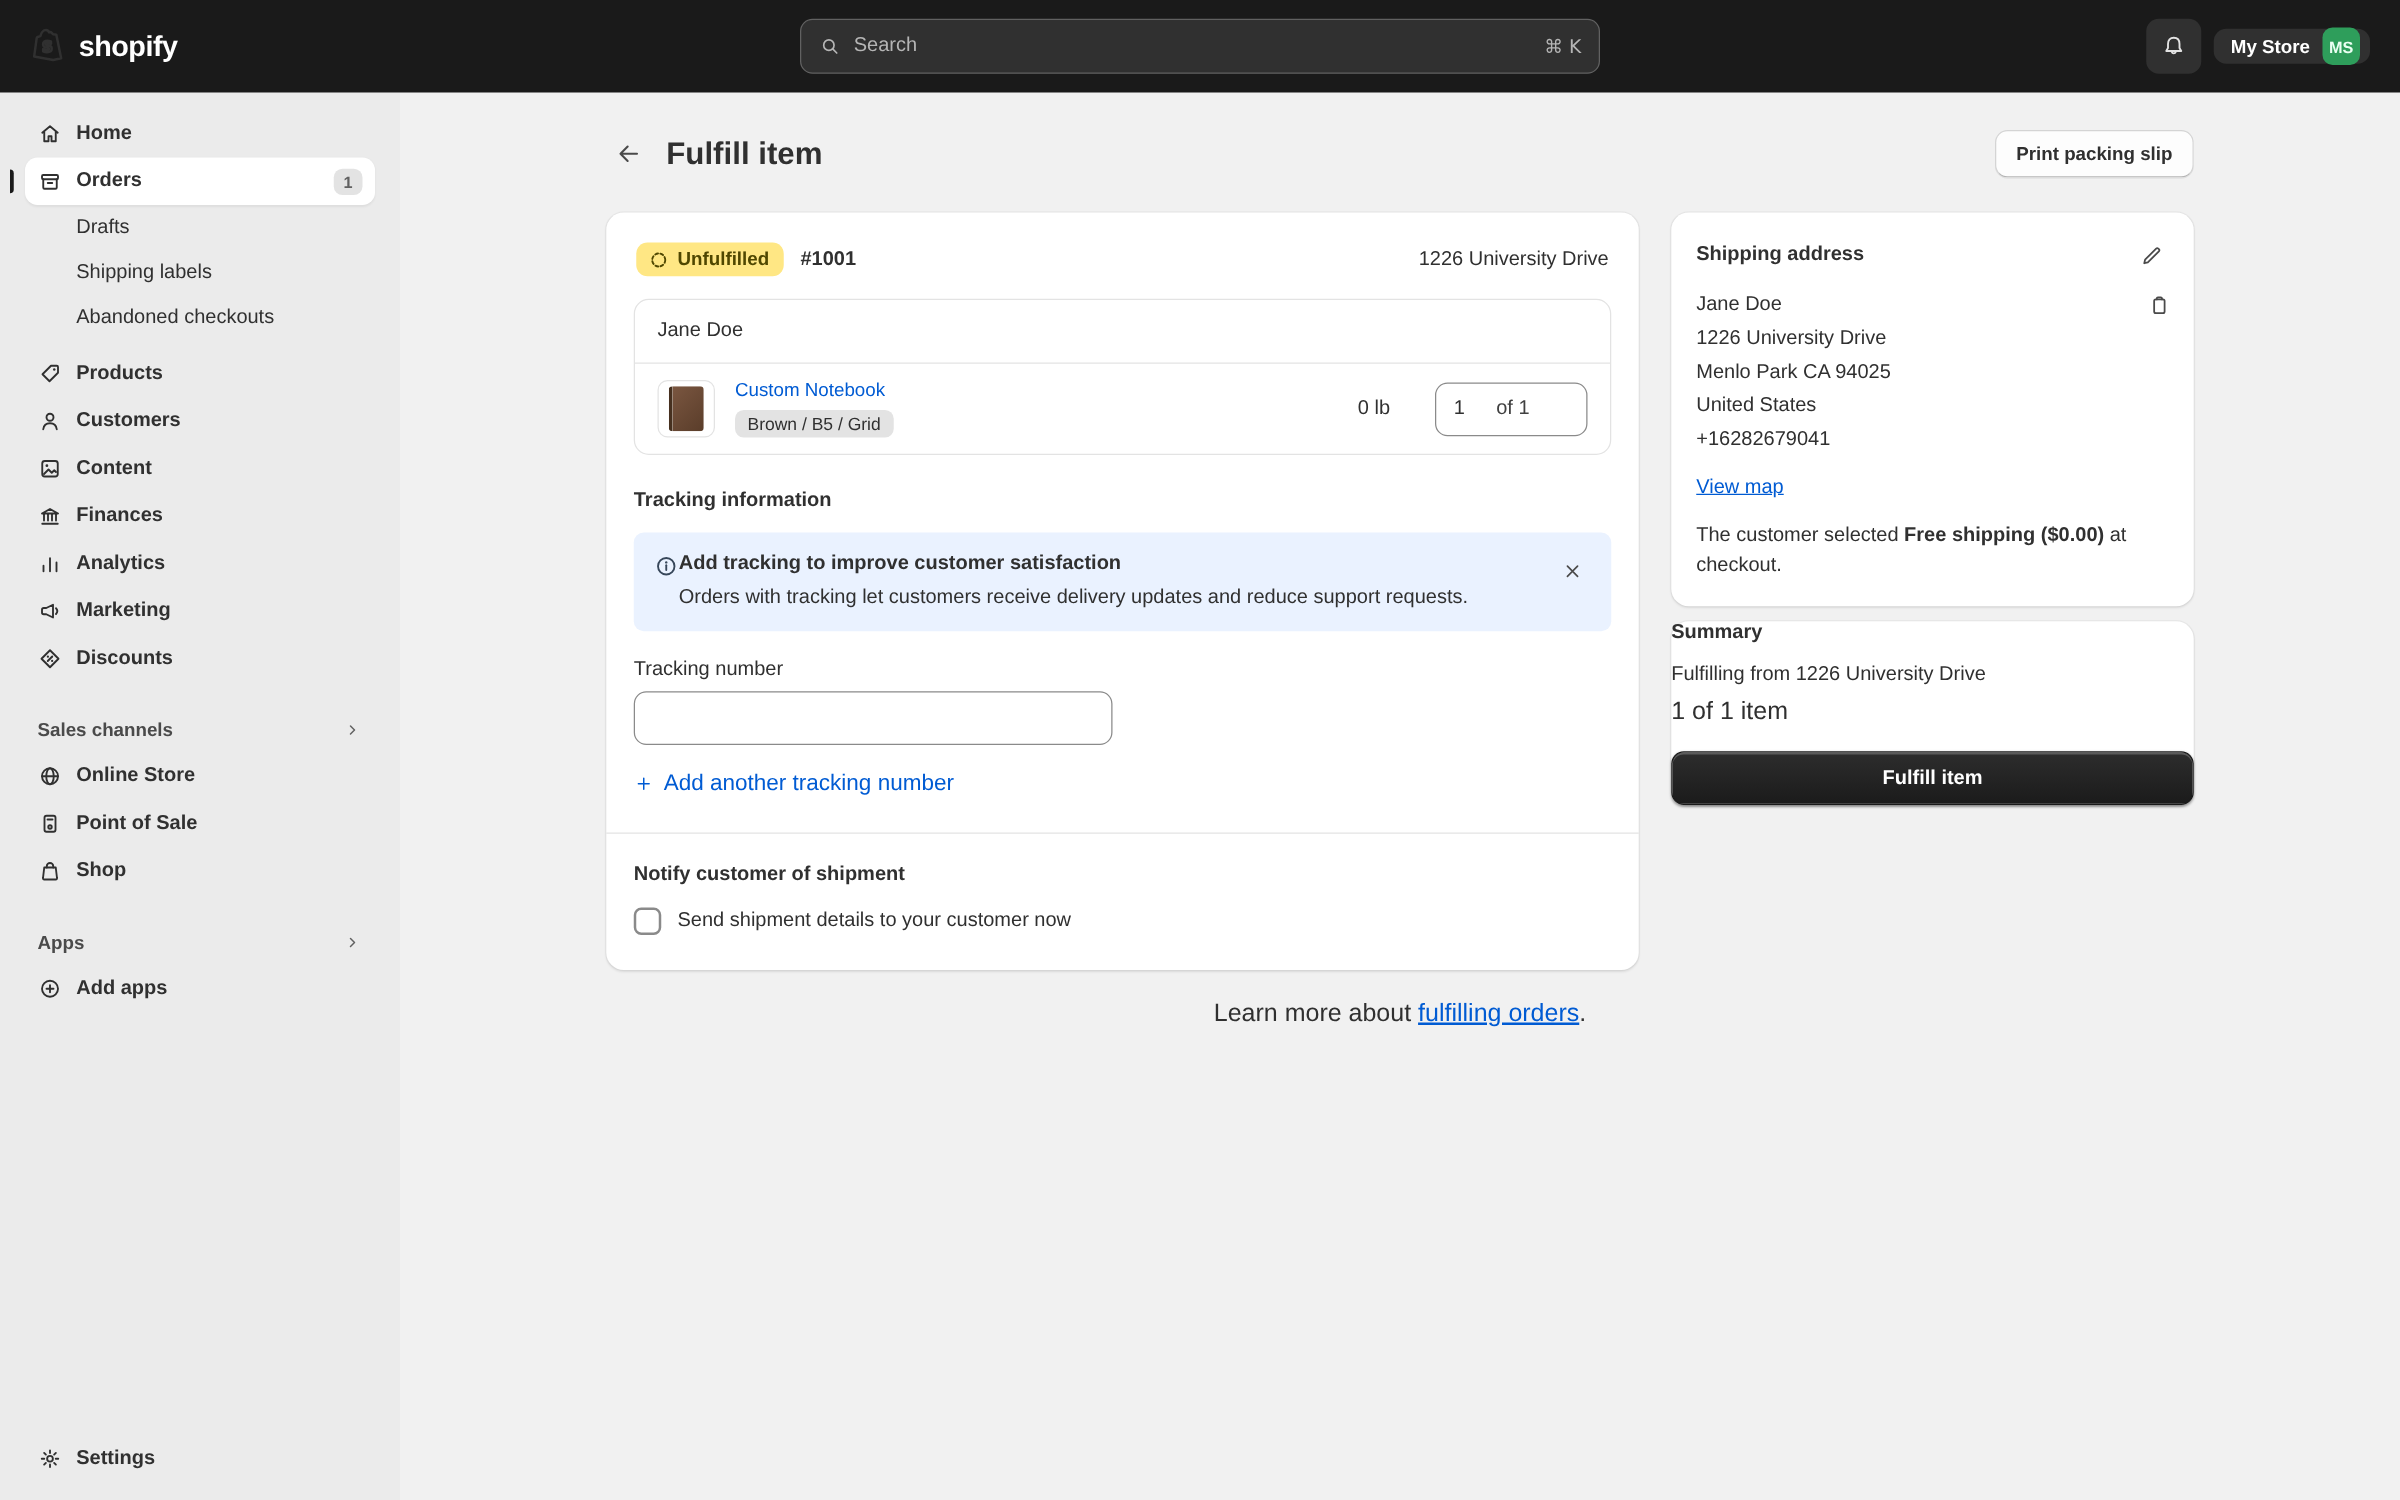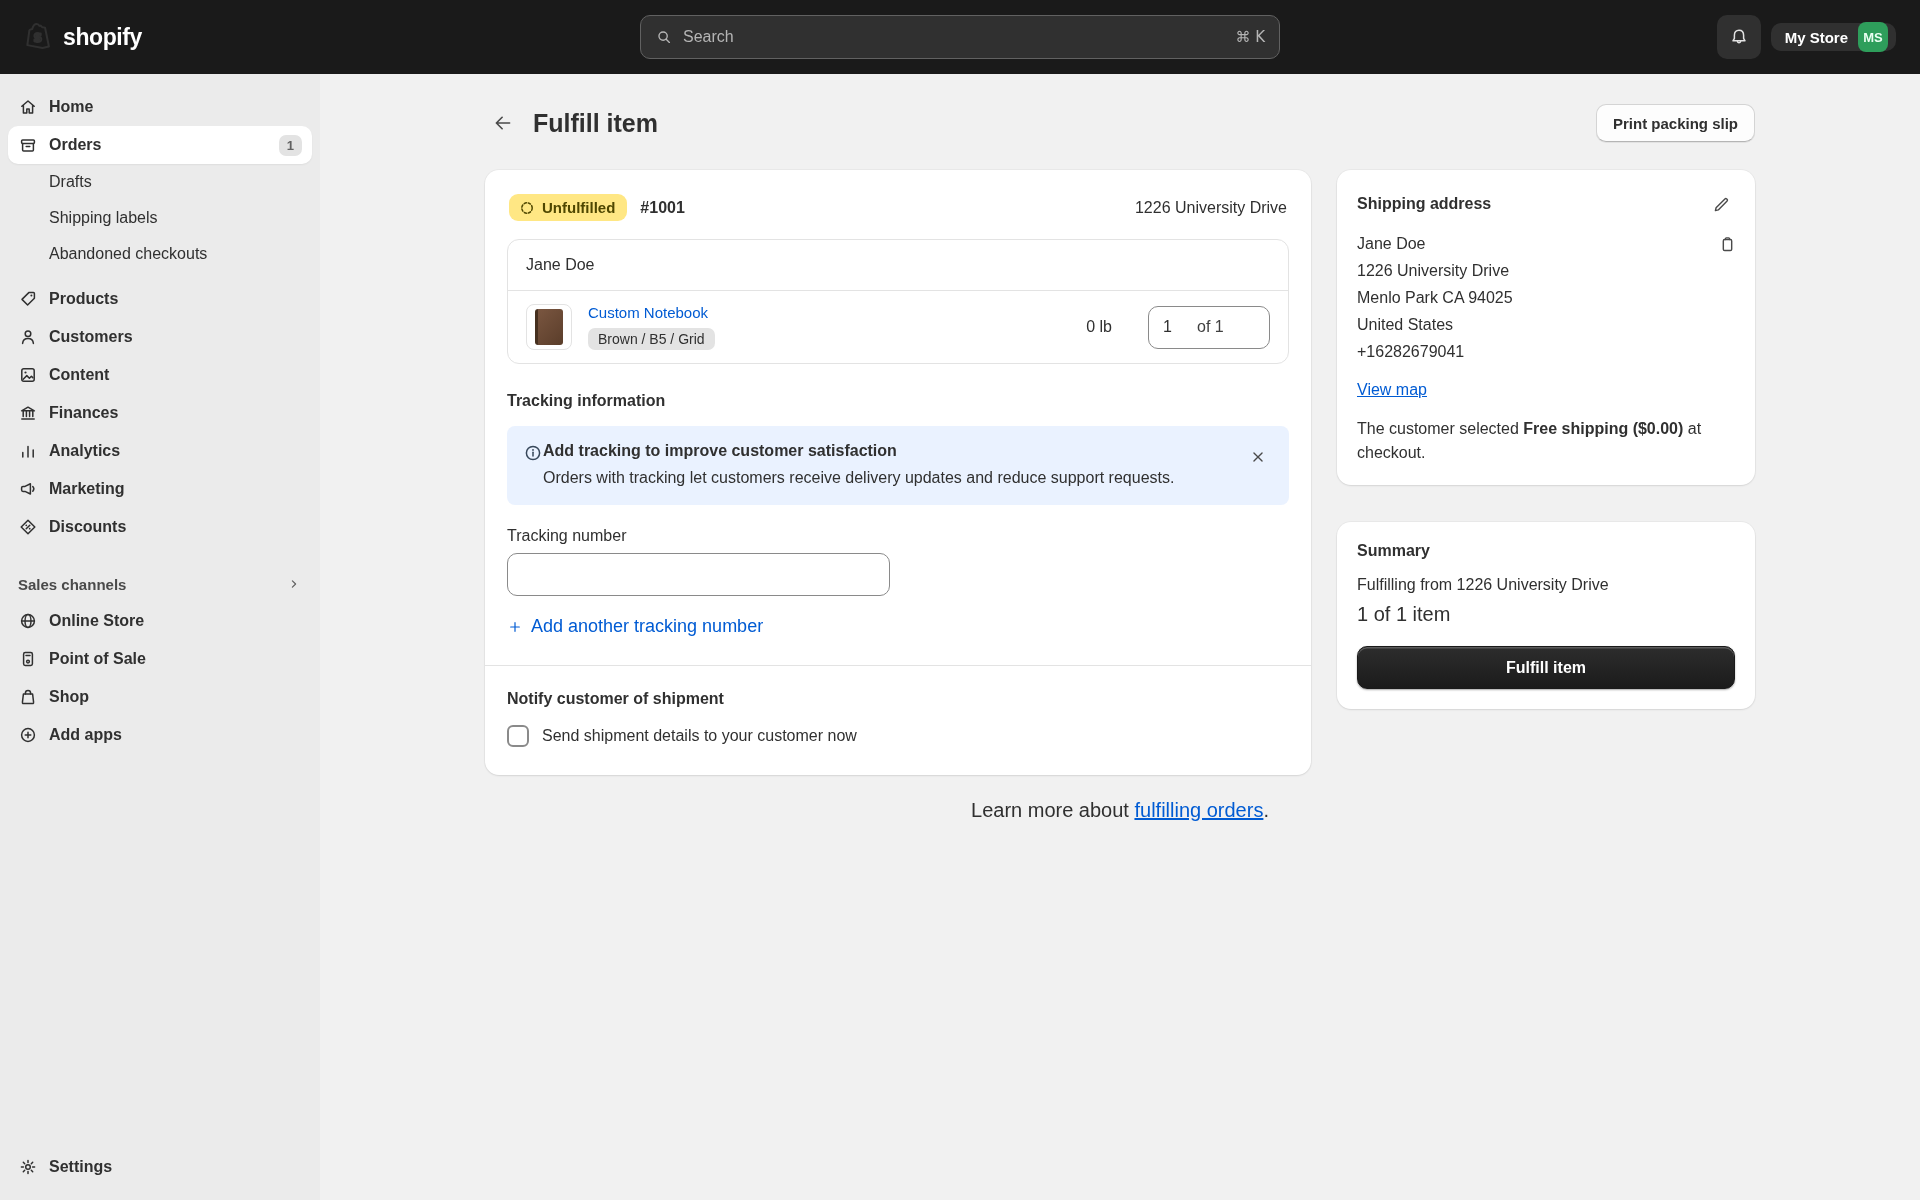--- a/index.html
+++ b/index.html
@@ -25,21 +25,21 @@
 
   
   .icon { display:inline-flex; align-items:center; justify-content:center; }
   .icon svg * { fill:none; stroke:currentColor; stroke-width:1.5; stroke-linecap:round; stroke-linejoin:round; }
   .icon svg *.fill { fill:currentColor; stroke:none; }
 
   
   .body-row { display:flex; flex:1; min-height:0; }
 
   
-  .sidebar { flex:0 0 320px; background:var(--sidebar-bg,#ebebeb); padding:14px 8px 14px; display:flex; flex-direction:column; overflow:hidden; }
+  .sidebar { flex:0 0 320px; background:var(--sidebar-bg,#ebebeb); padding:14px 20px 14px; display:flex; flex-direction:column; overflow:hidden; }
   .nav-item { position:relative; height:38px; display:flex; align-items:center; gap:11px; padding:0 10px; border-radius:10px; font-size:16px; font-weight:600; color:#303030; cursor:pointer; flex:0 0 auto; }
   .nav-item .nav-icon { color:#303030; width:20px; }
   .nav-item.sub { padding-left:41px; height:36px; font-weight:500; }
   .nav-item.active { background:#fff; box-shadow:0 1px 2px rgba(0,0,0,.06); font-weight:700; }
   .active-bar { position:absolute; left:-12px; top:50%; transform:translateY(-50%); width:3px; height:19px; background:#1a1a1a; border-radius:0 3px 3px 0; }
   .nav-badge { margin-left:auto; background:#e3e3e3; color:#616161; font-size:13px; font-weight:600; padding:2px 8px; border-radius:7px; line-height:17px; }
   .mt8 { margin-top:8px; }
   .nav-section { margin-top:20px; height:36px; display:flex; align-items:center; justify-content:space-between; padding:0 10px; color:#4a4a4a; font-size:15px; font-weight:600; cursor:pointer; flex:0 0 auto; }
   .nav-section .icon { color:#616161; }
   .sidebar-bottom { margin-top:auto; }
@@ -100,21 +100,21 @@
   .side-card { padding:20px; }
   .side-head { display:flex; align-items:center; justify-content:space-between; }
   .side-title { font-size:16px; font-weight:600; }
   .icon-btn { border:none; background:transparent; color:#4a4a4a; cursor:pointer; display:flex; align-items:center; justify-content:center; width:28px; height:28px; border-radius:8px; }
   .addr-block { position:relative; margin-top:12px; padding-right:36px; }
   .addr-line { font-size:16px; line-height:27px; }
   .clipboard-btn { position:absolute; right:-6px; top:0; }
   .view-map { display:inline-block; margin-top:16px; color:var(--accent,#005bd3); text-decoration:underline; font-size:16px; cursor:pointer; }
   .ship-note { margin-top:18px; font-size:16px; line-height:1.5; }
   .ship-note b { font-weight:700; }
-  .summary-card { margin-top:37px; padding:20px; }
+  .summary-card { margin-top:12px; }
   .sum-line1 { margin-top:16px; font-size:16px; }
   .sum-line2 { margin-top:9px; font-size:20px; }
   .fulfill-btn { margin-top:20px; width:100%; height:43px; border-radius:10px; background:linear-gradient(180deg,#2d2d2d,#1b1b1b); color:#fff; font-size:16px; font-weight:600; border:1px solid #1a1a1a; box-shadow:inset 0 1.5px 0 rgba(255,255,255,.22), 0 1px 2px rgba(0,0,0,.35); cursor:pointer; font-family:inherit; }
 
   .learn-more { text-align:center; margin-top:24px; font-size:20px; }
   .learn-more a { color:var(--accent,#005bd3); text-decoration:underline; cursor:pointer; }
 </style>
 </head>
 <body>
 
@@ -298,20 +298,28 @@
       <div class="nav-item">
         <span class="icon nav-icon">
           <svg viewBox="0 0 20 20" width="20" height="20">
               <path d="M5.4 7h9.2l1 8.4a1 1 0 0 1-1 1.2H5.4a1 1 0 0 1-1-1.2L5.4 7z"></path>
               <path d="M7.4 7V6a2.6 2.6 0 0 1 5.2 0v1"></path>
             </svg>
         </span>
         <span>Shop</span>
       </div>
 
+      <div class="nav-section">
+        <span>Apps</span>
+        <span class="icon">
+          <svg viewBox="0 0 20 20" width="16" height="16">
+              <path d="M8 6l4 4-4 4"></path>
+            </svg>
+        </span>
+      </div>
 
       <div class="nav-item">
         <span class="icon nav-icon">
           <svg viewBox="0 0 20 20" width="20" height="20">
               <circle cx="10" cy="10" r="6.4"></circle>
               <path d="M10 7.2v5.6M7.2 10h5.6"></path>
             </svg>
         </span>
         <span>Add apps</span>
       </div>

